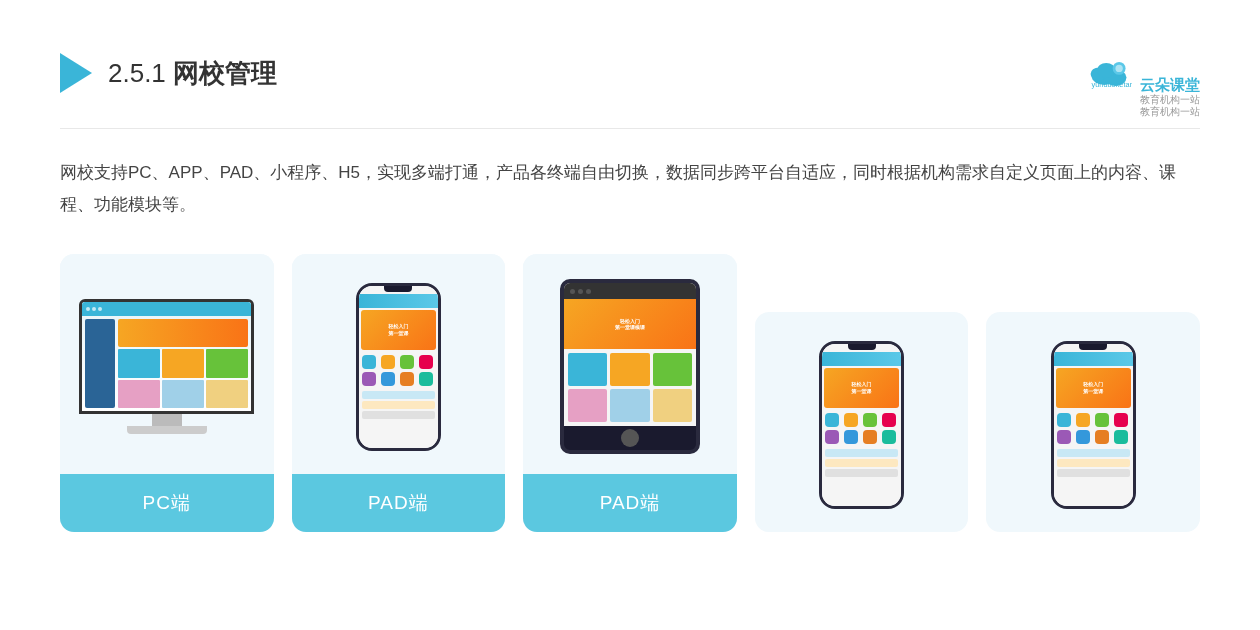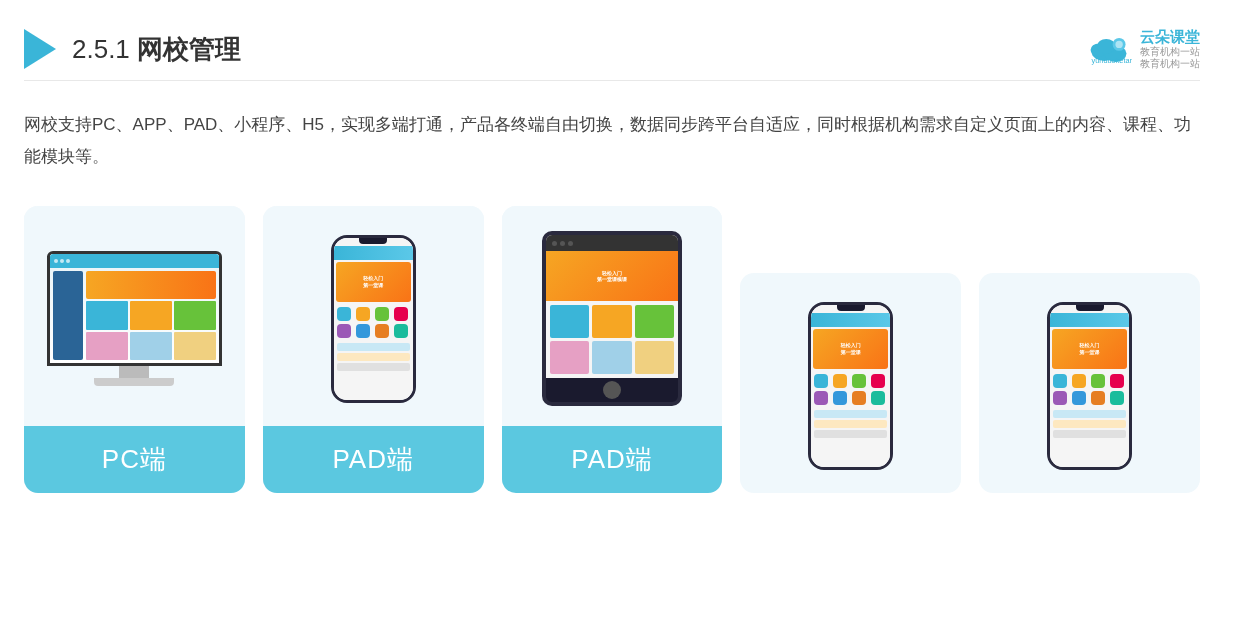--- a/index.html
+++ b/index.html
@@ -9,21 +9,21 @@
       width: 1260px;
       min-height: 630px;
       overflow: hidden;
     }
 
     .page-wrapper {
       width: 1260px;
       min-height: 630px;
       background: #fff;
       position: relative;
-      padding: 28px 60px 30px 24px;
+      padding: 28px 60px 30px 60px;
     }
 
     
     .header {
       display: flex;
       align-items: center;
       justify-content: space-between;
       margin-bottom: 28px;
       padding-bottom: 10px;
       border-bottom: 1px solid #e8e8e8;
@@ -56,20 +56,21 @@
     .brand-logo {
       display: flex;
       align-items: center;
       gap: 8px;
     }
 
     .brand-text {
       display: flex;
       flex-direction: column;
       align-items: flex-start;
+      margin-top: 48px;
     }
 
     .brand-name {
       font-size: 15px;
       color: #3ab5d8;
       font-weight: bold;
       line-height: 1.2;
     }
 
     .brand-sub {
@@ -377,21 +378,21 @@
       align-self: center;
       margin: 3px auto;
     }
 
     
     .card-label {
       width: 100%;
       background: #5bc8e0;
       color: white;
       text-align: center;
-      font-size: 26px;
+      font-size: 19px;
       font-weight: 500;
       padding: 16px 0;
       letter-spacing: 1px;
     }
 
     .cloud-icon-svg {
       width: 46px;
       height: 36px;
     }
   </style>

